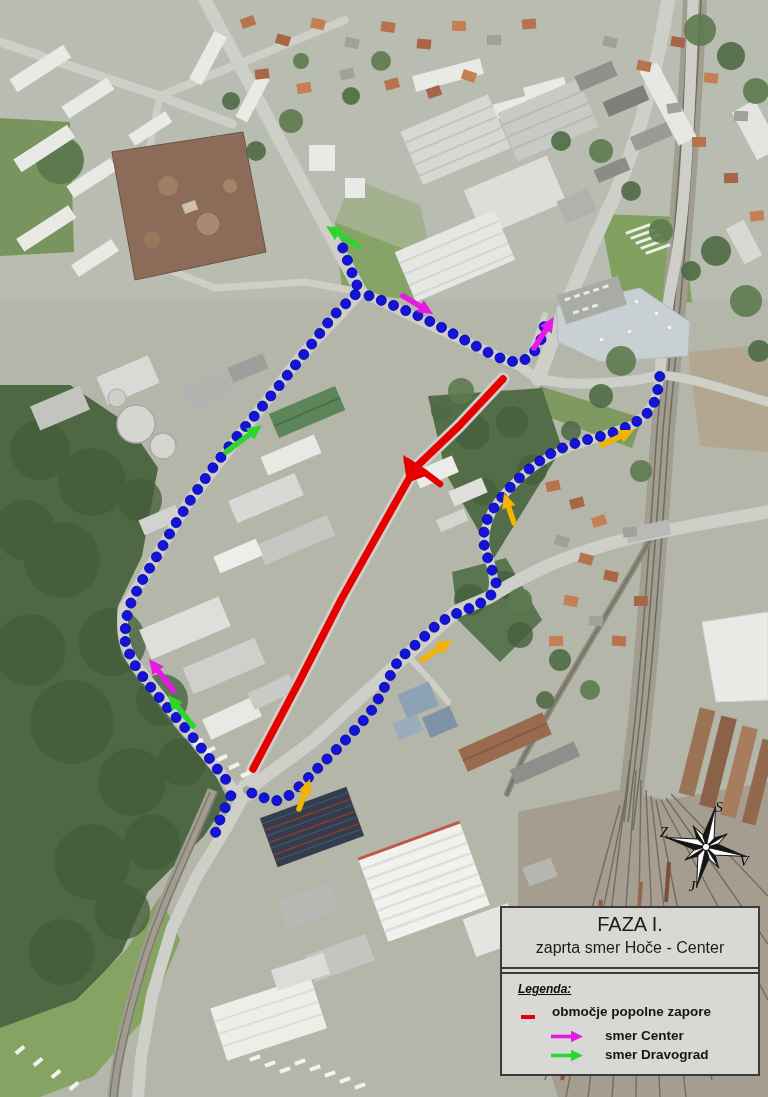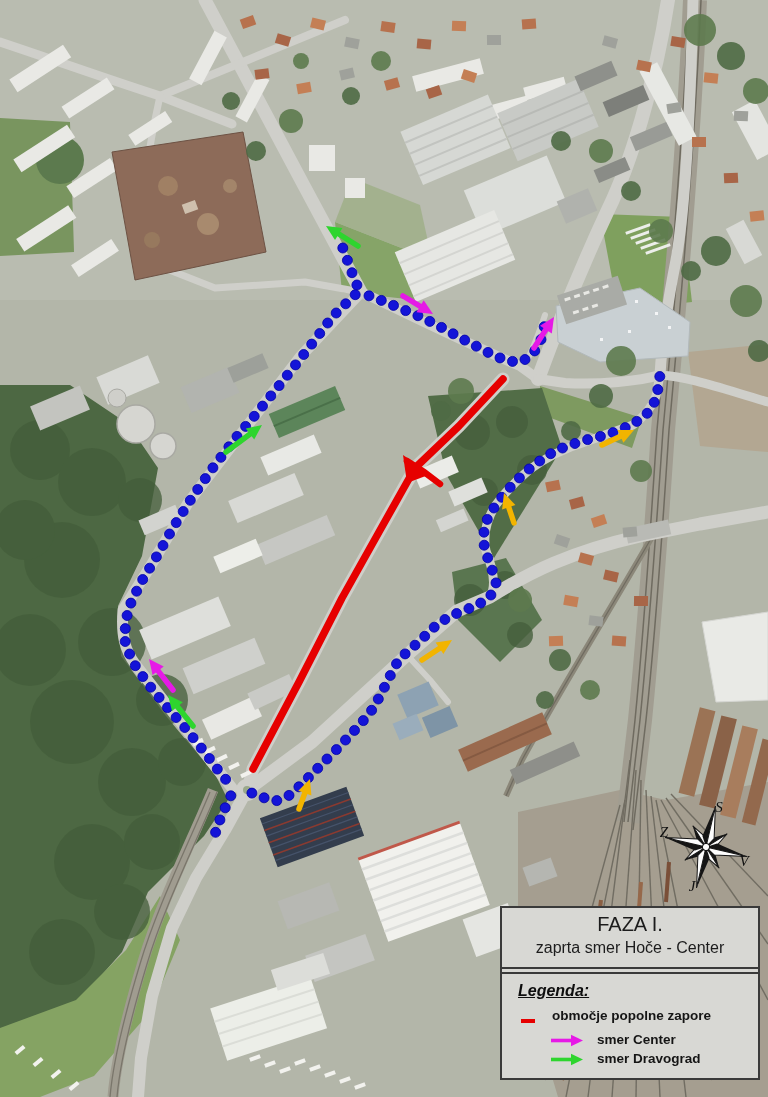--- a/index.html
+++ b/index.html
@@ -6,29 +6,29 @@
   .stage{position:relative;width:768px;height:1097px;overflow:hidden;background:#b3b6a9;
          font-family:"Liberation Sans",sans-serif}
   .map-svg{position:absolute;left:0;top:0}
   
   .info{position:absolute;left:500px;top:906px;width:260px;background:#d8d8d4;
         border:2px solid #3a3a3a;box-sizing:border-box;color:#1c1c1c}
   .tbox{padding:4px 2px 7px;text-align:center;border-bottom:2px solid #3a3a3a}
   .t1{font-size:20px;line-height:24px}
   .t2{font-size:16px;line-height:24px}
   .lbox{border-top:2px solid #3a3a3a;margin-top:3px;padding:6px 6px 8px 14px}
-  .lhead{font-size:16px;font-weight:bold;font-style:italic;text-decoration:underline;
+  .lhead{font-size:12px;font-weight:bold;font-style:italic;text-decoration:underline;
          color:#0e0e0e;margin:2px 0 8px 2px}
   .lrow{display:flex;align-items:flex-end;margin:0 0 9px 2px;font-size:13.5px;
         font-weight:bold;color:#151515;line-height:15px}
   .sym-dash{width:14px;height:4px;flex:0 0 14px;margin-left:3px}
   .dash-text{margin-left:17px}
   .lrow.arrow{margin:0 0 4px 34px}
   .sym-arrow{width:34px;height:13px;flex:0 0 34px}
-  .arrow-text{margin-left:13px}
+  .arrow-text{margin-left:21px}
 </style>
 </head>
 <body>
 
 <div class="stage">
 
 <svg class="map-svg" width="768" height="1097" viewBox="0 0 768 1097">
   <defs>
     <g id="cp-l">
           <polygon points="0,0 -6,-10 0,-42" fill="#151515"></polygon>

